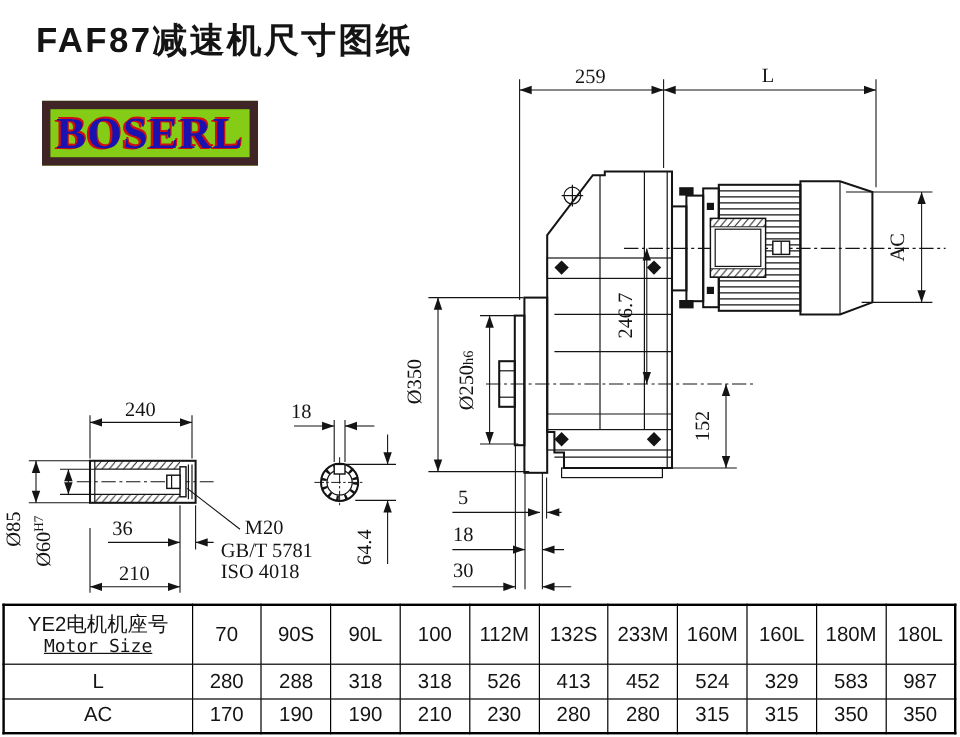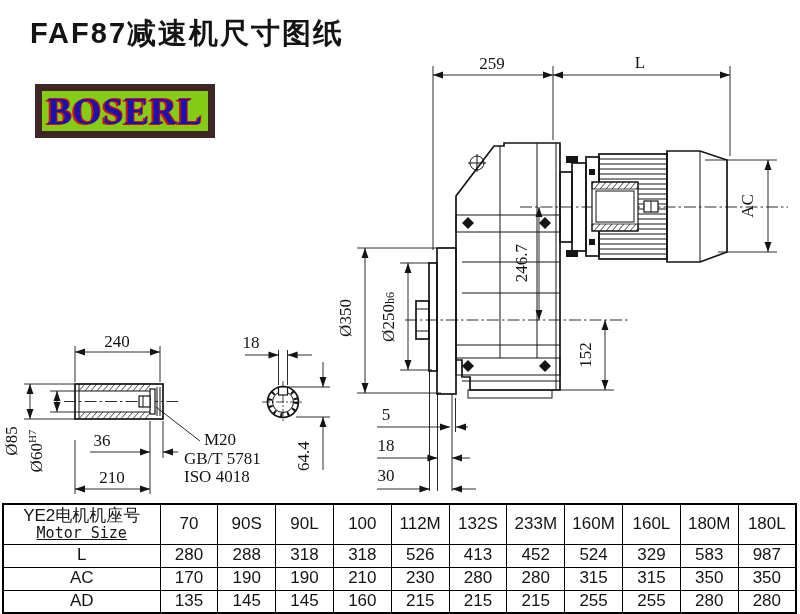--- a/index.html
+++ b/index.html
@@ -291,28 +291,14 @@
     <td>190</td>
     <td>210</td>
     <td>230</td>
     <td>280</td>
     <td>280</td>
     <td>315</td>
     <td>315</td>
     <td>350</td>
     <td>350</td>
   </tr>
-  <tr style="height:23px">
-    <td>AD</td>
-    <td>135</td>
-    <td>145</td>
-    <td>145</td>
-    <td>160</td>
-    <td>215</td>
-    <td>215</td>
-    <td>215</td>
-    <td>255</td>
-    <td>255</td>
-    <td>280</td>
-    <td>280</td>
-  </tr>
 </tbody>
   </table>
 
 </body></html>

